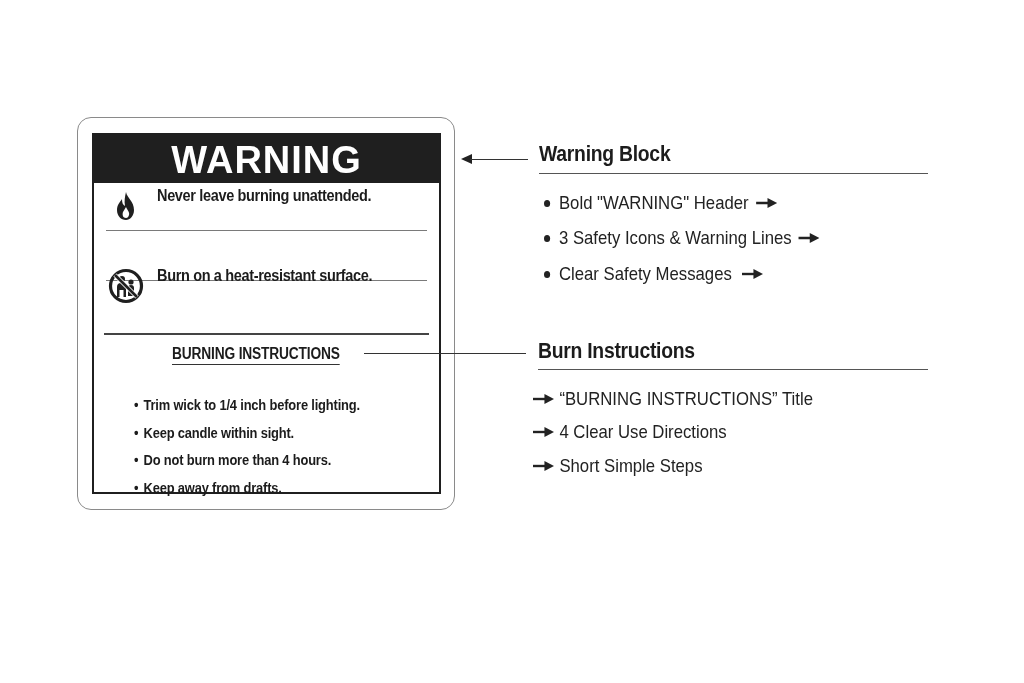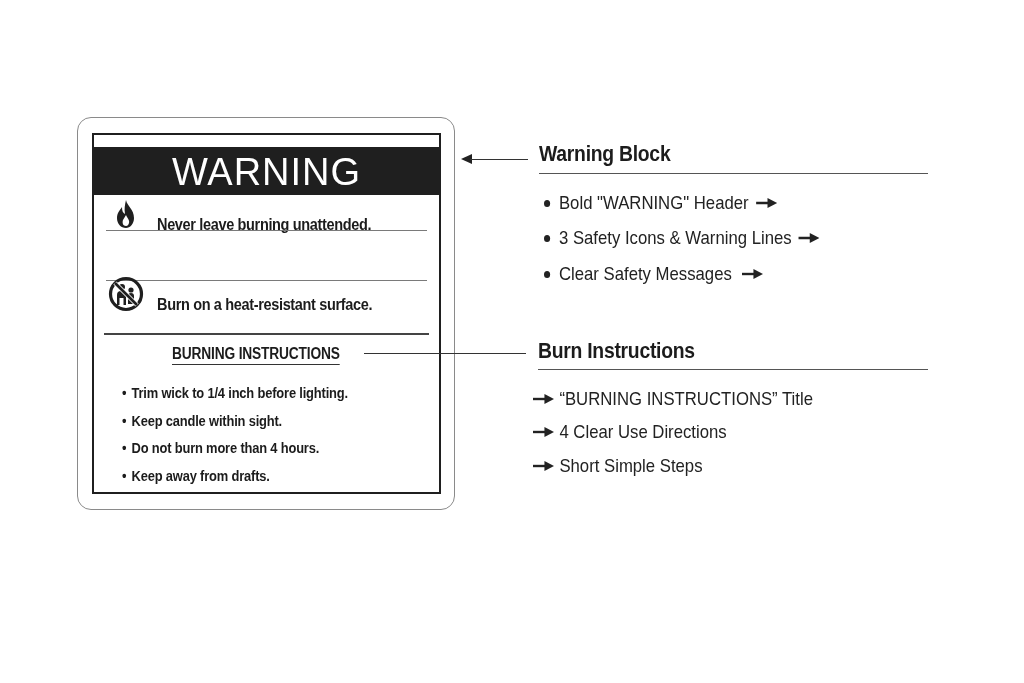--- a/index.html
+++ b/index.html
@@ -9,42 +9,42 @@
   }
   .card {
     position: absolute; left: 77px; top: 117px; width: 378px; height: 393px;
     border: 1.5px solid #8a8a8a; border-radius: 14px; box-sizing: border-box; background: #fff;
   }
   .label {
     position: absolute; left: 92px; top: 133px; width: 349px; height: 361px;
     border: 2.5px solid #1f1f1f; box-sizing: border-box; background: #fff;
   }
   .label-header {
-    position: absolute; left: 0; top: 12px; right: 0; height: 48px; background: #1f1f1f;
-    color: #fff; text-align: center; font-weight: normal; font-size: 38px; line-height: 50px;
+    position: absolute; left: 0; top: 0; right: 0; height: 48px; background: #1f1f1f;
+    color: #fff; text-align: center; font-weight: bold; font-size: 38px; line-height: 50px;
     letter-spacing: 1px;
     font-family: "Liberation Sans Narrow", "Liberation Sans", sans-serif;
   }
   .warn-row {
     position: absolute; left: 12px; right: 12px; height: 48px;
-    display: flex; align-items: flex-end;
+    display: flex; align-items: flex-start;
   }
   .warn-row .icon { width: 40px; height: 40px; display: flex; align-items: center; justify-content: center; margin-left: 0; }
   .warn-row .text {
     font-size: 16.5px; font-weight: bold; margin-left: 11px; letter-spacing: -0.4px; color: #1c1c1c;
     transform: scaleX(0.88); transform-origin: left center; white-space: nowrap;
   }
   .sep { position: absolute; left: 12px; right: 12px; height: 0; border-top: 1.5px solid #7a7a7a; }
   .sep.dark { border-top: 2px solid #444; left: 10px; right: 10px; }
   .burn-title {
     position: absolute; left: 78px; top: 210px; font-weight: bold; font-size: 16px;
     border-bottom: 1.5px solid #333; padding-bottom: 1px; letter-spacing: -0.2px;
     transform: scaleX(0.86); transform-origin: left center; white-space: nowrap;
   }
-  .burn-list { position: absolute; left: 24px; top: 240px; margin: 4px; padding: 0; list-style: none; }
+  .burn-list { position: absolute; left: 24px; top: 240px; margin: 16px; padding: 0; list-style: none; }
   .burn-list li {
     font-size: 15px; font-weight: bold; height: 27.5px; line-height: 27.5px; white-space: nowrap;
     transform: scaleX(0.86); transform-origin: left center; letter-spacing: -0.2px;
   }
   .burn-list li::before { content: "\2022"; margin-right: 6px; }
 
   .connector { position: absolute; height: 0; border-top: 1.5px solid #333; }
   .arrowhead-left {
     position: absolute; width: 0; height: 0; border-top: 5px solid transparent; border-bottom: 5px solid transparent;
     border-right: 11px solid #222;

